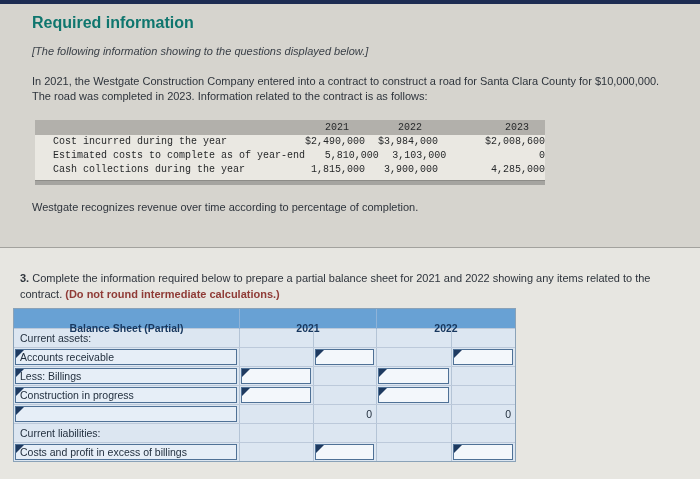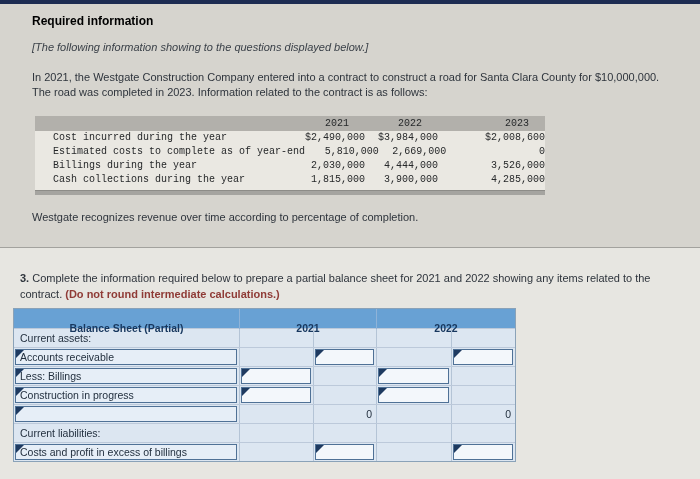--- a/index.html
+++ b/index.html
@@ -10,21 +10,21 @@
     font-family:"Liberation Sans", sans-serif;
     color:#2e343c;
   }
   .topbar { position:absolute; top:0; left:0; width:700px; height:4px; background:#1d2c52; }
   .corner-circle { position:absolute; top:-9px; left:-7px; width:28px; height:28px; border-radius:50%; background:#1d2c52; }
 
   .section-top {
     position:absolute; top:4px; left:0; width:700px; height:243px;
     background:#d6d4ce; padding:10px 20px 0 32px;
   }
-  .req-title { font-size:12px; font-weight:bold; color:#000000; margin:0 0 13px 0; }
+  .req-title { font-size:16px; font-weight:bold; color:#0f766e; margin:0 0 13px 0; }
   .req-subtitle { font-size:11px; font-style:italic; color:#3a4048; margin:0 0 17px 0; }
   .intro { font-size:11px; line-height:1.4; width:648px; margin:0 0 15px 0; color:#2e343c; }
 
   .cost-table {
     width:510px; margin-left:3px;
     background:#eae8e2;
     font-family:"Liberation Mono", monospace;
     font-size:10px; color:#26282a;
   }
   .ct-header { display:flex; background:#b2b0ab; height:15px; align-items:center; }
@@ -97,28 +97,22 @@
     </div>
     <div class="ct-row">
       <div class="ct-label">Cost incurred during the year</div>
       <div class="ct-col">$2,490,000</div>
       <div class="ct-col c2">$3,984,000</div>
       <div class="ct-col c3">$2,008,600</div>
     </div>
     <div class="ct-row">
       <div class="ct-label">Estimated costs to complete as of year-end</div>
       <div class="ct-col">5,810,000</div>
-      <div class="ct-col c2">2,669,000</div>
+      <div class="ct-col c2">3,103,000</div>
       <div class="ct-col c3">0</div>
-    </div>
-    <div class="ct-row">
-      <div class="ct-label">Billings during the year</div>
-      <div class="ct-col">2,030,000</div>
-      <div class="ct-col c2">4,444,000</div>
-      <div class="ct-col c3">3,526,000</div>
     </div>
     <div class="ct-row">
       <div class="ct-label">Cash collections during the year</div>
       <div class="ct-col">1,815,000</div>
       <div class="ct-col c2">3,900,000</div>
       <div class="ct-col c3">4,285,000</div>
     </div>
     <div class="ct-bottom"></div>
   </div>
 

